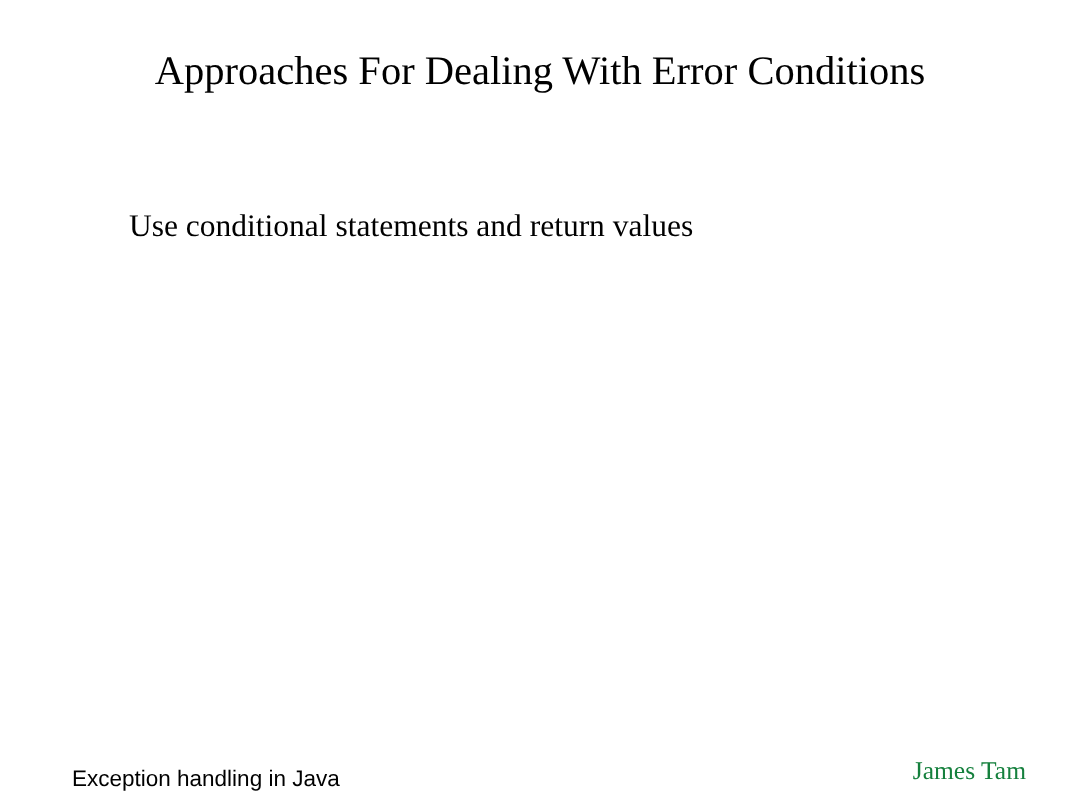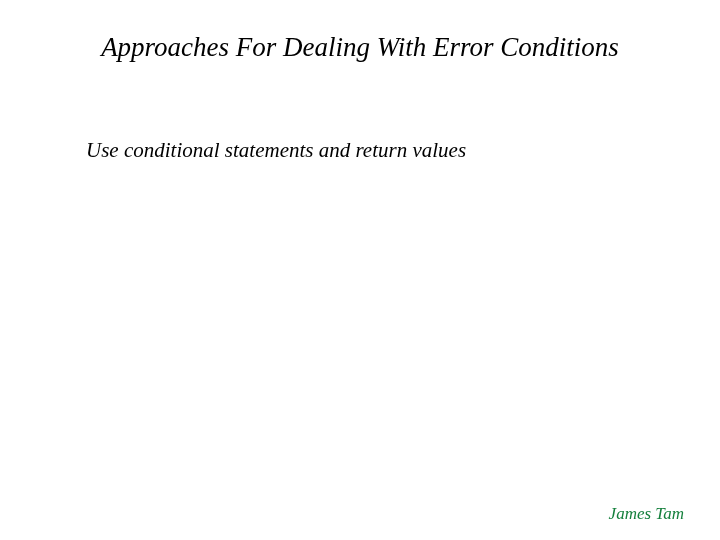--- a/index.html
+++ b/index.html
@@ -1,19 +1,18 @@
 <!DOCTYPE html>
 <html><head>
   <meta charset="utf-8">
   <style>
     * {
       margin: 0;
       padding: 0;
       box-sizing: border-box;
-      font-style: italic;
     }
     body {
       width: 720px;
       height: 540px;
       background: #ffffff;
       font-family: "Times New Roman", Times, serif;
       position: relative;
       overflow: hidden;
     }
     .slide {
@@ -70,14 +69,15 @@
     }
   </style>
 </head>
 <body>
 
 <div class="slide">
   <h1 class="title">Approaches For Dealing With Error Conditions</h1>
   <div class="content">
     <p class="line1">Use conditional statements and return values</p>
   </div>
+  <div class="footer-left">Exception handling in Java</div>
   <div class="footer-right">James Tam</div>
 </div>
 
 </body></html>

